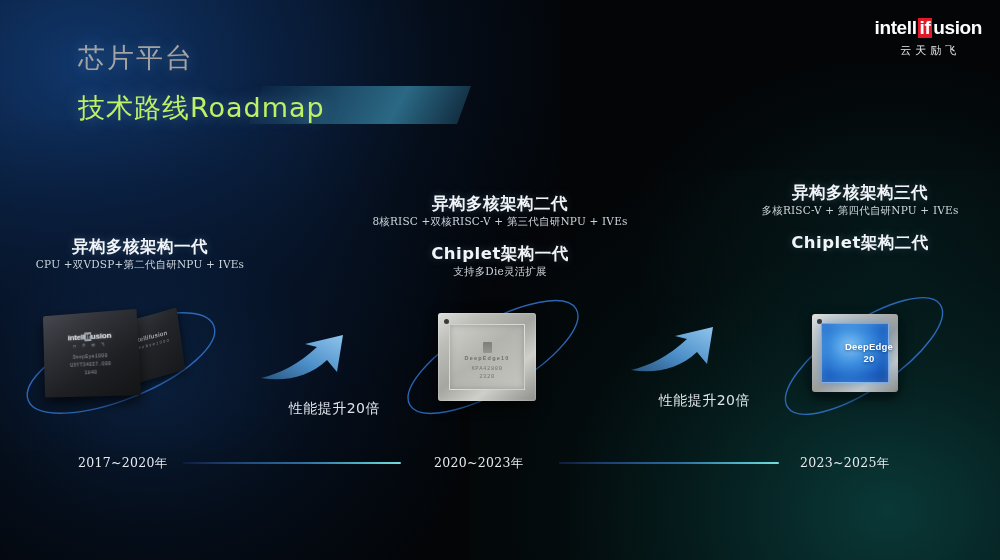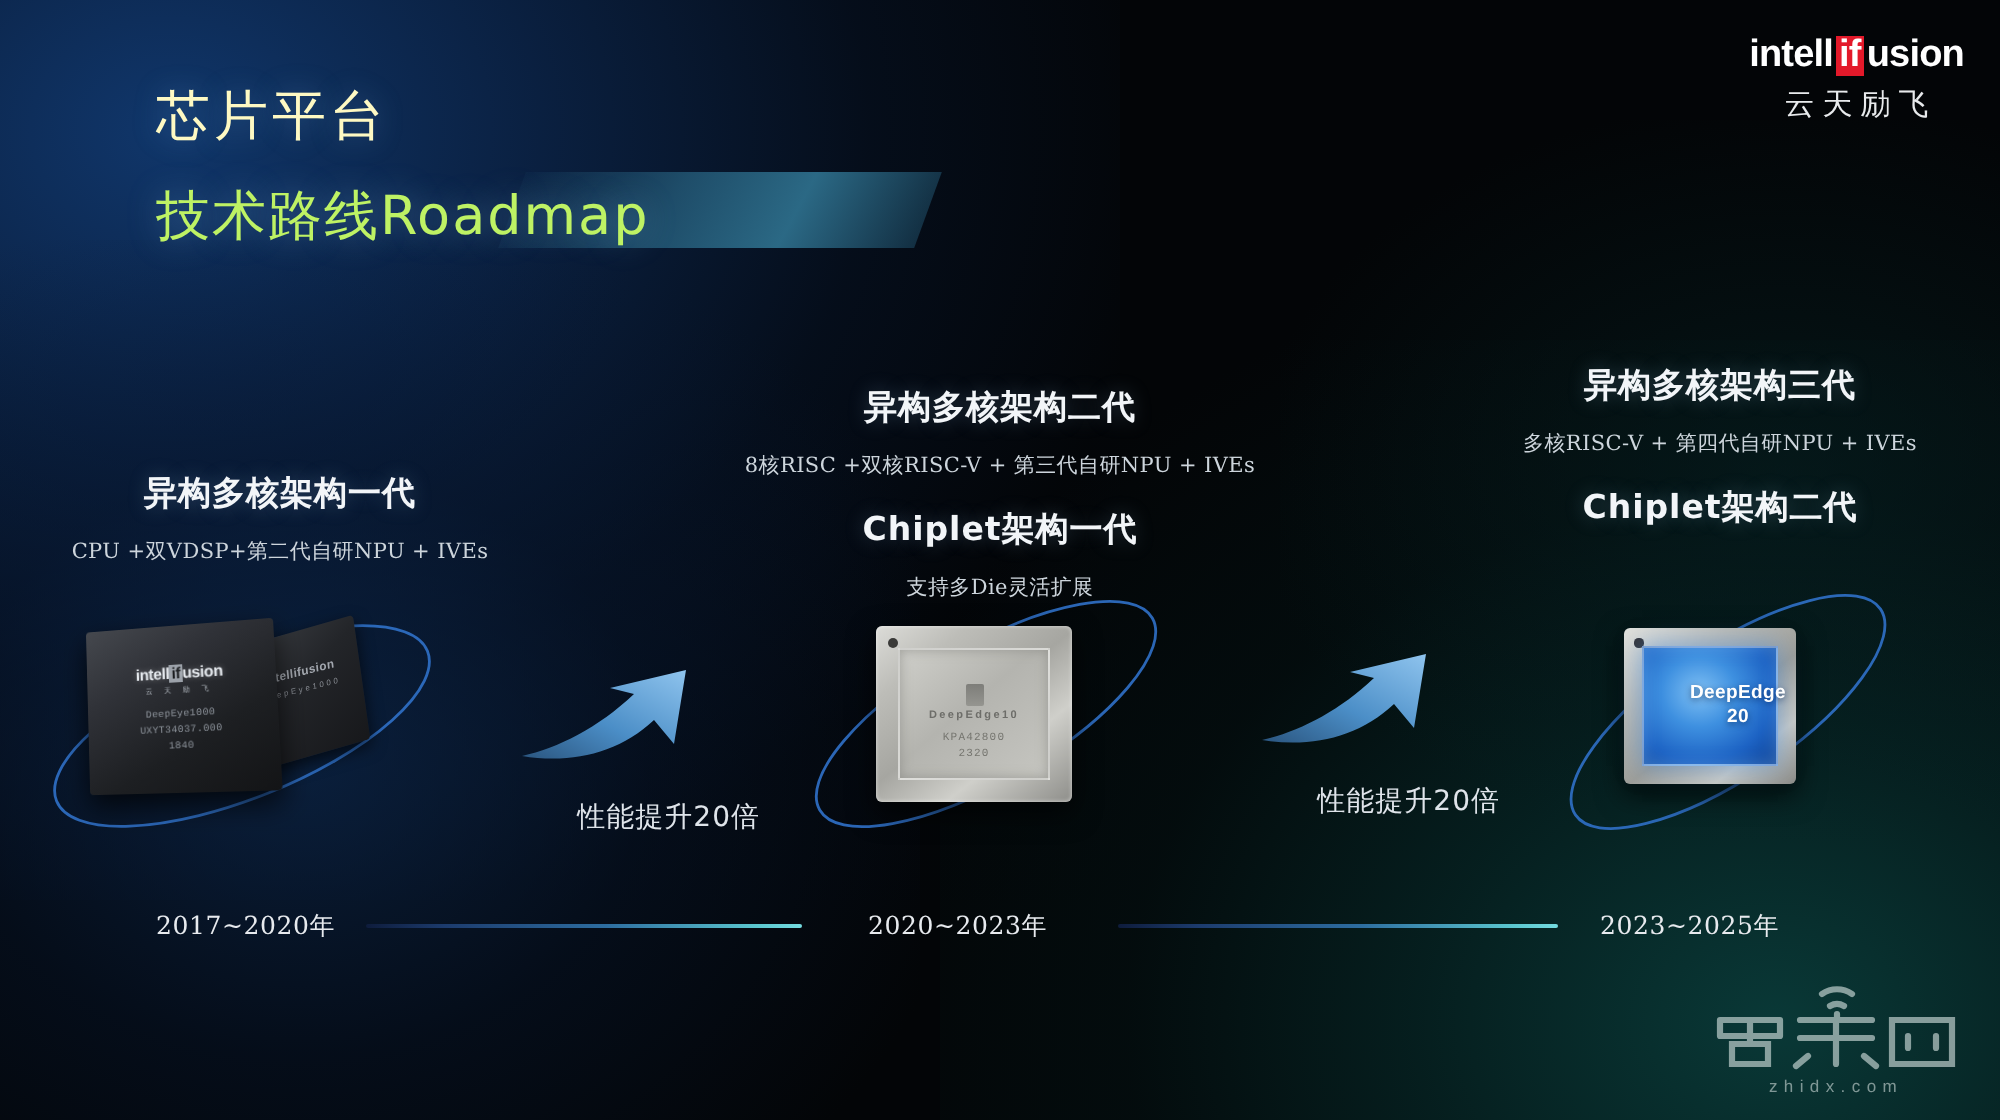--- a/index.html
+++ b/index.html
@@ -64,29 +64,29 @@
     font-size:19px; font-weight:bold; letter-spacing:-0.4px;
     color:#ffffff; line-height:1; white-space:nowrap;
     font-family:"Liberation Sans", sans-serif;
   }
   .logo-if {
     background:#e3192a; color:#ffffff;
     padding:1px 2px 1px 2px; margin:0 1px;
     display:inline-block; line-height:0.95;
   }
   .logo-cn {
-    margin-top:5px; font-size:15px; color:#e8eaec;
+    margin-top:5px; font-size:11px; color:#e8eaec;
     letter-spacing:4px; font-family:Liberation Serif, serif;
     white-space:nowrap; padding-left:4px;
   }
 
   
   .title-block { position:absolute; left:78px; top:40px; }
   .title-l1 {
-    font-size:27px; color:#fef9c3; letter-spacing:2px;
+    font-size:27px; color:#a3a3a3; letter-spacing:2px;
     font-family:"DejaVu Sans", sans-serif; font-weight:400;
     text-shadow:0 0 14px rgba(110,170,220,0.38);
   }
   .title-bar-wrap { position:relative; margin-top:14px; height:42px; }
   .title-bar {
     position:absolute; left:178px; top:-4px;
     width:208px; height:38px;
     background:linear-gradient(100deg,
        rgba(26,66,97,0.15) 0%,
        rgba(38,95,125,0.75) 38%,
@@ -108,21 +108,20 @@
   .col-2 { left:345px; top:193px; width:310px; }
   .col-3 { left:720px; top:182px; width:280px; }
 
   .head-main {
     font-size:16.5px; color:#f2f5f8; font-weight:bold;
     font-family:"DejaVu Sans", sans-serif;
     letter-spacing:0.5px; white-space:nowrap;
     text-shadow:0 0 10px rgba(160,200,235,0.25);
   }
   .head-sub {
-    margin-top:11px;
     font-size:10.5px; color:#cdd5dc; font-weight:400;
     font-family:"DejaVu Serif", serif;
     letter-spacing:0.2px; white-space:nowrap;
   }
   .head-main.second { margin-top:14px; }
 
   
   .stage { position:absolute; }
   .stage-1 { left:18px;  top:300px; width:220px; height:135px; }
   .stage-2 { left:398px; top:295px; width:205px; height:135px; }
@@ -397,30 +396,14 @@
   </div>
 
   <div class="timeline">
     <div class="tl-item tl-1">2017~2020年</div>
     <div class="tl-line tl-line-1"></div>
     <div class="tl-item tl-2">2020~2023年</div>
     <div class="tl-line tl-line-2"></div>
     <div class="tl-item tl-3">2023~2025年</div>
   </div>
 
-  <div class="watermark">
-    <svg class="wm-mark" width="128" height="46" viewBox="0 0 128 46">
-      <g fill="none" stroke="#d6e2e0" stroke-width="3.1" stroke-linecap="round">
-        <path d="M57,7 a13,13 0 0 1 15,0"></path>
-        <path d="M61,13 a7,7 0 0 1 7,0"></path>
-        <line x1="64.5" y1="17" x2="64.5" y2="20"></line>
-        <path d="M6,20 h30 M6,20 v8 M36,20 v8 M6,28 h30"></path>
-        <path d="M12,32 h18 v10 h-18 z"></path>
-        <line x1="21" y1="20" x2="21" y2="32"></line>
-        <path d="M46,20 h36 M64,20 v22 M46,29 h36 M50,38 l-6,5 M78,38 l6,5"></path>
-        <path d="M92,20 h30 v22 h-30 z"></path>
-        <path d="M100,28 v6 M114,28 v6"></path>
-      </g>
-    </svg>
-    <div class="wm-url">zhidx.com</div>
-  </div>
 
 </div>
 
 </body></html>

